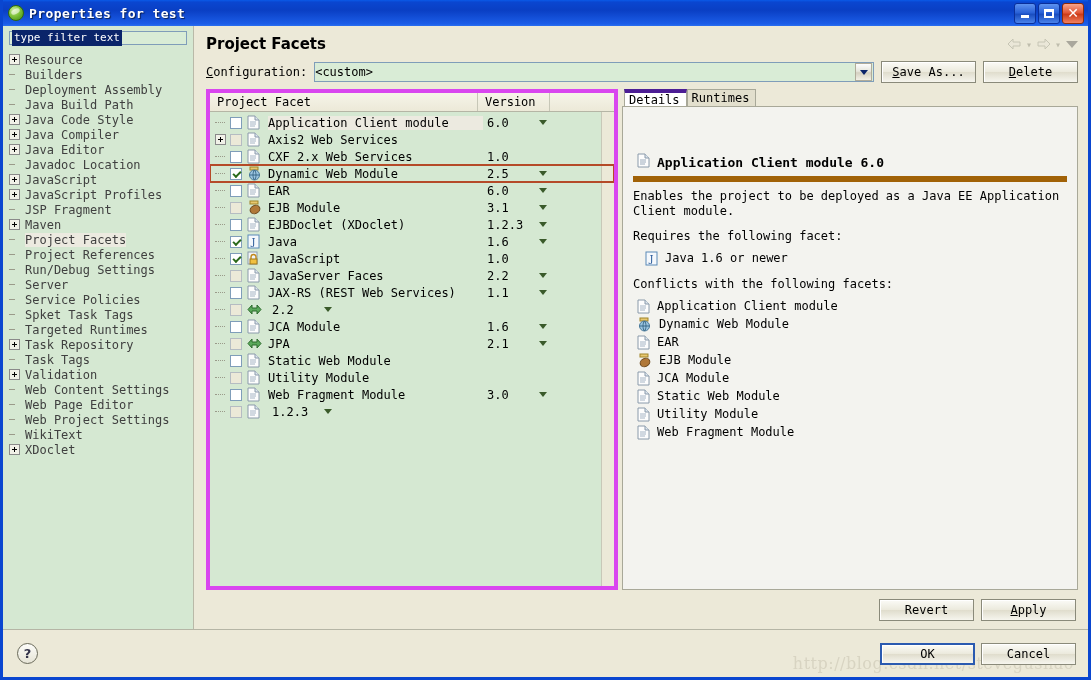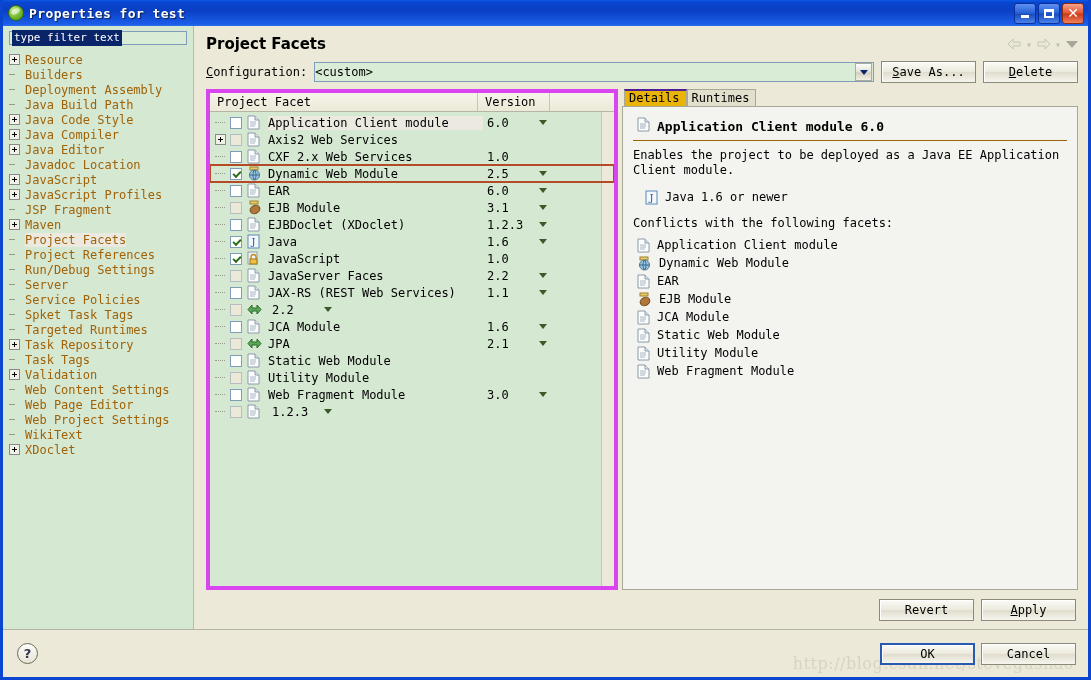--- a/index.html
+++ b/index.html
@@ -101,21 +101,21 @@
   .tree {
     flex: 1; overflow: hidden;
     background: #d5e8d2;
     padding-top: 4px;
     position: relative;
   }
   .tree-item {
     height: 15px;
     display: flex; align-items: center;
     padding-left: 6px;
-    font-size: 12px; color: #a16207;
+    font-size: 12px; color: #404040;
     cursor: pointer;
     white-space: nowrap;
     font-family: "DejaVu Sans Mono", monospace;
   }
   .tw {
     width: 11px; height: 11px;
     margin-right: 5px;
     flex: 0 0 11px;
     position: relative;
   }
@@ -312,39 +312,40 @@
     font-size: 12px;
     padding: 1px 6px 0 4px;
     border: 1px solid #a8a898;
     border-bottom: none;
     background: #e2dfcd;
     cursor: pointer;
     line-height: 15px;
     height: 17px;
   }
   .tab.active {
-    background: #eab308;
-    border-top: 2px solid #4c1d95;
+    background: #ffffff;
+    border-top: 4px solid #4c1d95;
     padding-top: 0;
     font-weight: normal;
   }
   .details-body {
     flex: 1;
     background: #f3f3ef;
     border: 1px solid #a8a898;
     padding: 8px 10px 0 10px;
     overflow: hidden;
     min-height: 0;
   }
   .d-head {
     display: flex; align-items: center;
     gap: 7px;
     padding: 2px 0 5px 4px;
-    border-bottom: 1px solid #a16207;
+    border-bottom: 6px solid #a16207;
     margin-bottom: 7px;
+    margin-top: 36px;
   }
   .d-head span { font-size: 13px; font-weight: bold; }
   .d-para { font-size: 12px; line-height: 15px; margin-bottom: 10px; }
   .d-sub { font-size: 12px; margin-bottom: 6px; }
   .d-item {
     display: flex; align-items: center; gap: 7px;
     font-size: 12px;
     padding: 1px 0 1px 12px;
     line-height: 16px;
   }
@@ -911,20 +912,21 @@
                 <span class="ico">
                   <svg width="13" height="15" viewBox="0 0 13 15">
                       <path d="M1 1h7l4 4v9H1z" fill="#fdfdfd" stroke="#8a9aaa"></path>
                       <path d="M8 1v4h4" fill="#dde6ee" stroke="#8a9aaa"></path>
                       <path d="M3 7h6M3 9h6M3 11h5" stroke="#9aaabb"></path>
                     </svg>
                 </span>
                 <span>Application Client module 6.0</span>
               </div>
               <div class="d-para">Enables the project to be deployed as a Java EE Application Client module.</div>
+              <div class="d-sub">Requires the following facet:</div>
               <div class="d-list" id="req-list">
                   <div class="d-item">
                     <span style="display: inline-flex; align-items: center;">
                       <svg width="13" height="15" viewBox="0 0 13 15">
                         <rect x="1" y="1" width="11" height="13" fill="#f4f8fc" stroke="#5a8ab8"></rect>
                         <text x="6.5" y="11" font-family="DejaVu Serif, serif" font-size="10" fill="#2a5a9a" text-anchor="middle">J</text>
                       </svg>
                     </span>
                     <span>Java 1.6 or newer</span>
                   </div>

